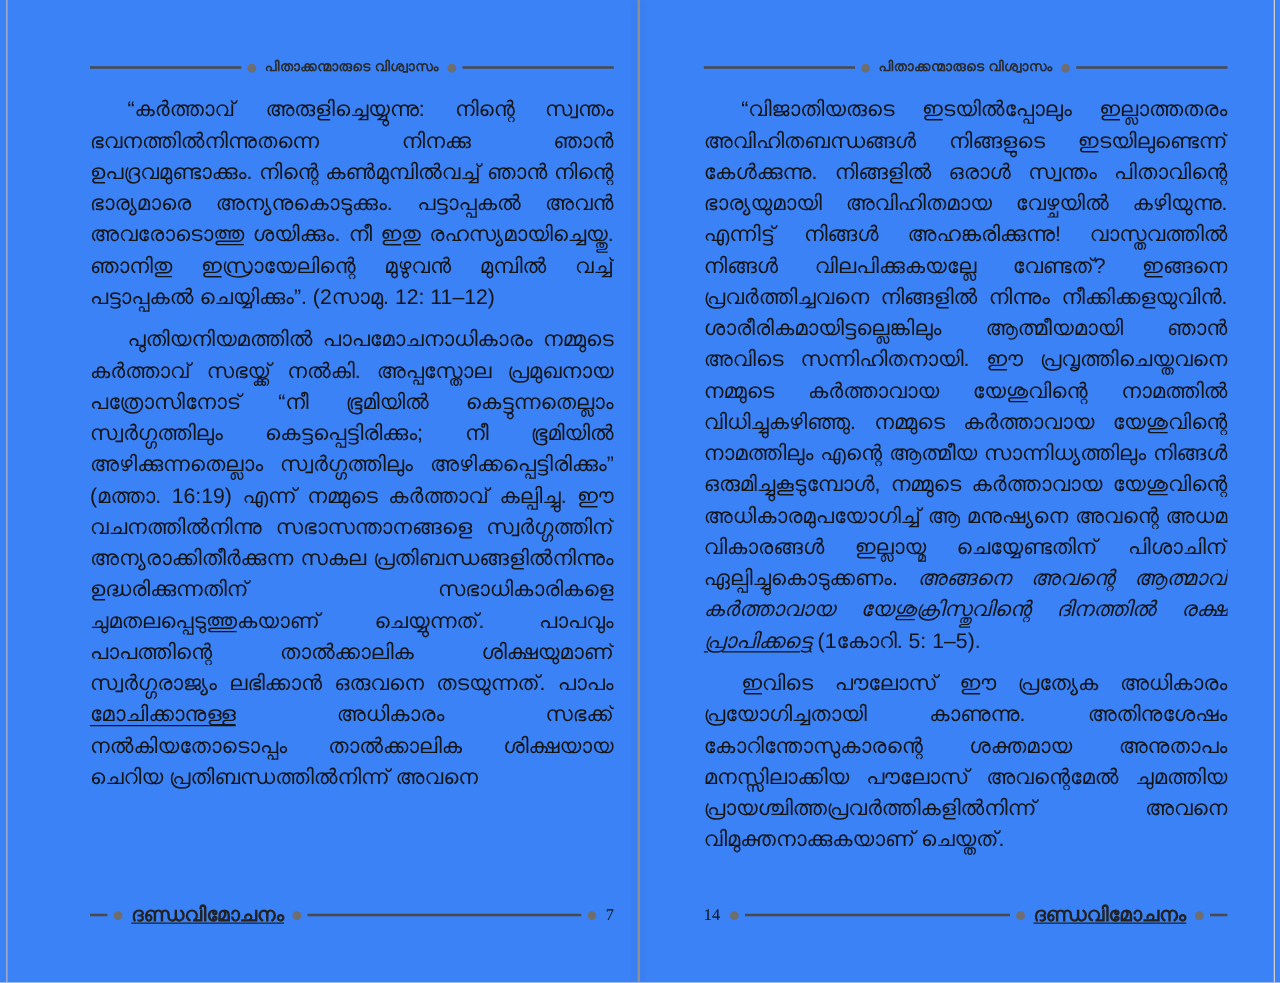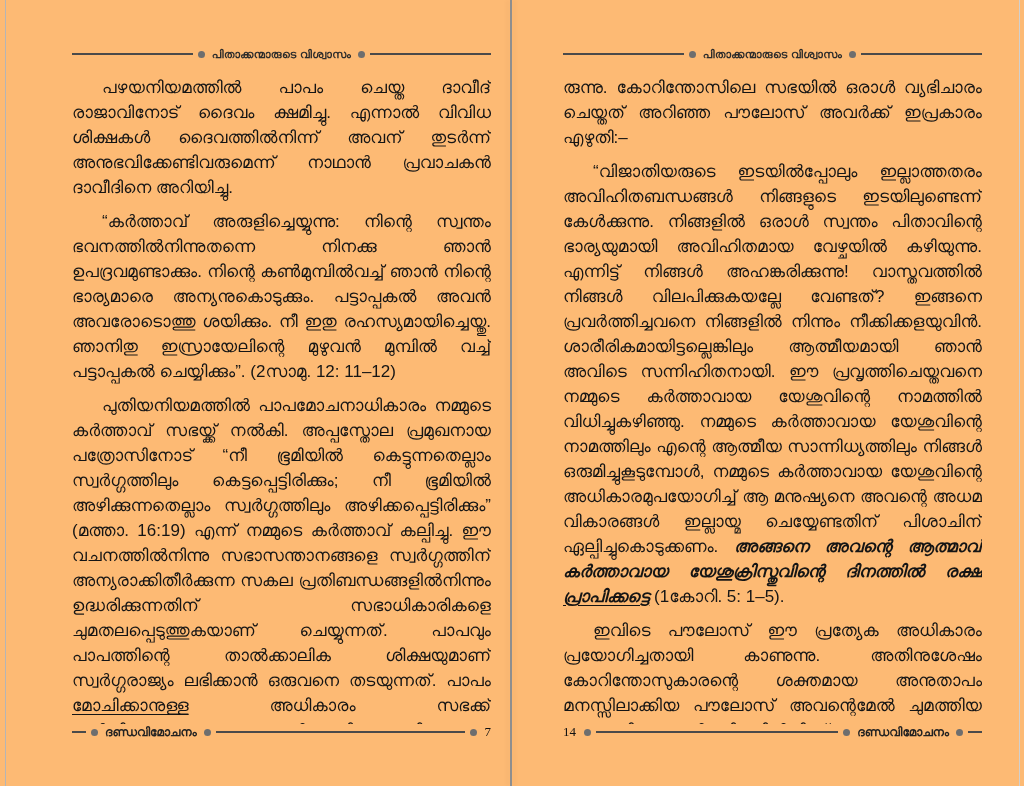--- a/index.html
+++ b/index.html
@@ -3,21 +3,21 @@
 <meta charset="utf-8">
 <style>
   * { margin: 0; padding: 0; box-sizing: border-box; }
   html, body { background: #e8e8e8; }
   body { font-family: "Liberation Sans", "DejaVu Sans", sans-serif; }
 
   .spread {
     position: relative;
     width: 1024px;
     height: 786px;
-    background: #fdba74;
+    background: #3b82f6;
     margin: 0 auto;
     overflow: hidden;
     color: #1c1c1c;
   }
 
   .edge-line {
     position: absolute; top: 0; bottom: 0; width: 1px;
     background: #b5b5b5;
   }
   .edge-line.left  { left: 5px; }
@@ -44,22 +44,22 @@
   .rule.short { flex: 0 0 14px; }
   .dot {
     width: 7px; height: 7px; border-radius: 50%;
     background: #6e6e6e; flex: none; margin: 0 5px;
   }
   .hdr-text {
     font-size: 11px; font-weight: bold; color: #2b2b2b;
     letter-spacing: 0.3px; white-space: nowrap; padding: 0 2px;
   }
   .ftr-text {
-    font-size: 12px; font-weight: bold; color: #222;
-    white-space: nowrap; padding: 0 2px;
+    font-size: 16px; font-weight: bold; color: #222;
+    white-space: nowrap; padding: 0 2px; text-decoration: underline;
   }
   .pagenum {
     font-family: "Liberation Serif", "DejaVu Serif", serif;
     font-size: 13px; color: #111; white-space: nowrap; flex: none;
   }
   .pagenum.pn-left  { padding-left: 3px; }
   .pagenum.pn-right { padding-right: 3px; text-align: right; }
 
   .body-text {
     flex: 1 1 auto;
@@ -68,21 +68,21 @@
     font-size: 17px;
     line-height: 25px;
     text-align: justify;
     color: #151515;
   }
   .body-text p { margin-bottom: 9px; }
   p.indent { text-indent: 30px; }
   p.noindent { text-indent: 0; }
 
   .u  { text-decoration: underline; text-underline-offset: 3px; }
-  .bi { font-weight: bold; font-style: italic; }
+  .bi { font-weight: normal; font-style: italic; }
 
   .footer-row { margin-top: auto; flex: none; }
 </style>
 </head>
 <body>
 
 <div class="spread">
   <div class="edge-line left"></div>
   <div class="spine"></div>
   <div class="edge-line right"></div>
@@ -90,21 +90,20 @@
   <div class="page page-left">
     <div class="rule-row">
       <span class="rule"></span>
       <span class="dot"></span>
       <span class="hdr-text">പിതാക്കന്മാരുടെ വിശ്വാസം</span>
       <span class="dot"></span>
       <span class="rule"></span>
     </div>
 
     <div class="body-text">
-      <p class="indent">പഴയനിയമത്തിൽ പാപം ചെയ്ത ദാവീദ് രാജാവിനോട് ദൈവം ക്ഷമിച്ചു. എന്നാൽ വിവിധ ശിക്ഷകൾ ദൈവത്തിൽനിന്ന് അവന് തുടർന്ന് അനുഭവിക്കേണ്ടിവരുമെന്ന് നാഥാൻ പ്രവാചകൻ ദാവീദിനെ അറിയിച്ചു.</p>
       <p class="indent">“കർത്താവ് അരുളിച്ചെയ്യുന്നു: നിന്റെ സ്വന്തം ഭവനത്തിൽനിന്നുതന്നെ നിനക്കു ഞാൻ ഉപദ്രവമുണ്ടാക്കും. നിന്റെ കൺമുമ്പിൽവച്ച് ഞാൻ നിന്റെ ഭാര്യമാരെ അന്യനുകൊടുക്കും. പട്ടാപ്പകൽ അവൻ അവരോടൊത്തു ശയിക്കും. നീ ഇതു രഹസ്യമായിച്ചെയ്തു. ഞാനിതു ഇസ്രായേലിന്റെ മുഴുവൻ മുമ്പിൽ വച്ച് പട്ടാപ്പകൽ ചെയ്യിക്കും”. (2സാമു. 12: 11–12)</p>
       <p class="indent"><span>പുതിയനിയമത്തിൽ പാപമോചനാധികാരം നമ്മുടെ കർത്താവ് സഭയ്ക്ക് നൽകി. അപ്പസ്തോല പ്രമുഖനായ പത്രോസിനോട് “നീ ഭൂമിയിൽ കെട്ടുന്നതെല്ലാം സ്വർഗ്ഗത്തിലും കെട്ടപ്പെട്ടിരിക്കും; നീ ഭൂമിയിൽ അഴിക്കുന്നതെല്ലാം സ്വർഗ്ഗത്തിലും അഴിക്കപ്പെട്ടിരിക്കും” (മത്താ. 16:19) എന്ന് നമ്മുടെ കർത്താവ് കല്പിച്ചു. ഈ വചനത്തിൽനിന്നു സഭാസന്താനങ്ങളെ സ്വർഗ്ഗത്തിന് അന്യരാക്കിതീർക്കുന്ന സകല പ്രതിബന്ധങ്ങളിൽനിന്നും ഉദ്ധരിക്കുന്നതിന് സഭാധികാരികളെ ചുമതലപ്പെടുത്തുകയാണ് ചെയ്യുന്നത്. പാപവും പാപത്തിന്റെ താൽക്കാലിക ശിക്ഷയുമാണ് സ്വർഗ്ഗരാജ്യം ലഭിക്കാൻ ഒരുവനെ തടയുന്നത്. പാപം </span><span class="u">മോചിക്കാനുള്ള</span><span> അധികാരം സഭക്ക് നൽകിയതോടൊപ്പം താൽക്കാലിക ശിക്ഷയായ ചെറിയ പ്രതിബന്ധത്തിൽനിന്ന് അവനെ </span></p>
 
     </div>
 
     <div class="rule-row footer-row">
       <span class="rule short"></span>
       <span class="dot"></span>
       <span class="ftr-text">ദണ്ഡവിമോചനം</span>
       <span class="dot"></span>
@@ -117,21 +116,20 @@
   <div class="page page-right">
     <div class="rule-row">
       <span class="rule"></span>
       <span class="dot"></span>
       <span class="hdr-text">പിതാക്കന്മാരുടെ വിശ്വാസം</span>
       <span class="dot"></span>
       <span class="rule"></span>
     </div>
 
     <div class="body-text">
-      <p class="noindent">രുന്നു. കോറിന്തോസിലെ സഭയിൽ ഒരാൾ വ്യഭിചാരം ചെയ്തത് അറിഞ്ഞ പൗലോസ് അവർക്ക് ഇപ്രകാരം എഴുതി:–</p>
       <p class="indent"><span>“വിജാതിയരുടെ ഇടയിൽപ്പോലും ഇല്ലാത്തതരം അവിഹിതബന്ധങ്ങൾ നിങ്ങളുടെ ഇടയിലുണ്ടെന്ന് കേൾക്കുന്നു. നിങ്ങളിൽ ഒരാൾ സ്വന്തം പിതാവിന്റെ ഭാര്യയുമായി അവിഹിതമായ വേഴ്ചയിൽ കഴിയുന്നു. എന്നിട്ട് നിങ്ങൾ അഹങ്കരിക്കുന്നു! വാസ്തവത്തിൽ നിങ്ങൾ വിലപിക്കുകയല്ലേ വേണ്ടത്? ഇങ്ങനെ പ്രവർത്തിച്ചവനെ നിങ്ങളിൽ നിന്നും നീക്കിക്കളയുവിൻ. ശാരീരികമായിട്ടല്ലെങ്കിലും ആത്മീയമായി ഞാൻ അവിടെ സന്നിഹിതനായി. ഈ പ്രവൃത്തിചെയ്തവനെ നമ്മുടെ കർത്താവായ യേശുവിന്റെ നാമത്തിൽ വിധിച്ചുകഴിഞ്ഞു. നമ്മുടെ കർത്താവായ യേശുവിന്റെ നാമത്തിലും എന്റെ ആത്മീയ സാന്നിധ്യത്തിലും നിങ്ങൾ ഒരുമിച്ചുകൂടുമ്പോൾ, നമ്മുടെ കർത്താവായ യേശുവിന്റെ അധികാരമുപയോഗിച്ച് ആ മനുഷ്യനെ അവന്റെ അധമ വികാരങ്ങൾ ഇല്ലായ്മ ചെയ്യേണ്ടതിന് പിശാചിന് ഏല്പിച്ചുകൊടുക്കണം. </span><span class="bi">അങ്ങനെ അവന്റെ ആത്മാവ് കർത്താവായ യേശുക്രിസ്തുവിന്റെ ദിനത്തിൽ രക്ഷ </span><span class="bi u">പ്രാപിക്കട്ടെ</span><span> (1കോറി. 5: 1–5).</span></p>
       <p class="indent">ഇവിടെ പൗലോസ് ഈ പ്രത്യേക അധികാരം പ്രയോഗിച്ചതായി കാണുന്നു. അതിനുശേഷം കോറിന്തോസുകാരന്റെ ശക്തമായ അനുതാപം മനസ്സിലാക്കിയ പൗലോസ് അവന്റെമേൽ ചുമത്തിയ പ്രായശ്ചിത്തപ്രവർത്തികളിൽനിന്ന് അവനെ വിമുക്തനാക്കുകയാണ് ചെയ്തത്.</p>
 
     </div>
 
     <div class="rule-row footer-row">
       <span class="pagenum pn-right">14</span>
       <span class="dot"></span>
       <span class="rule"></span>
       <span class="dot"></span>

